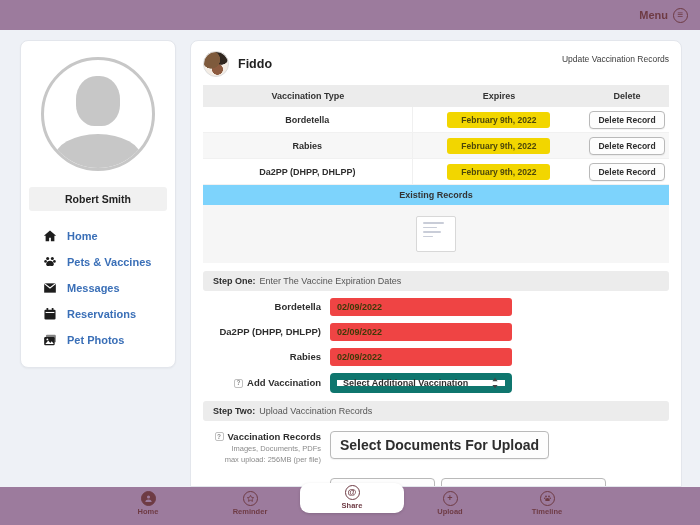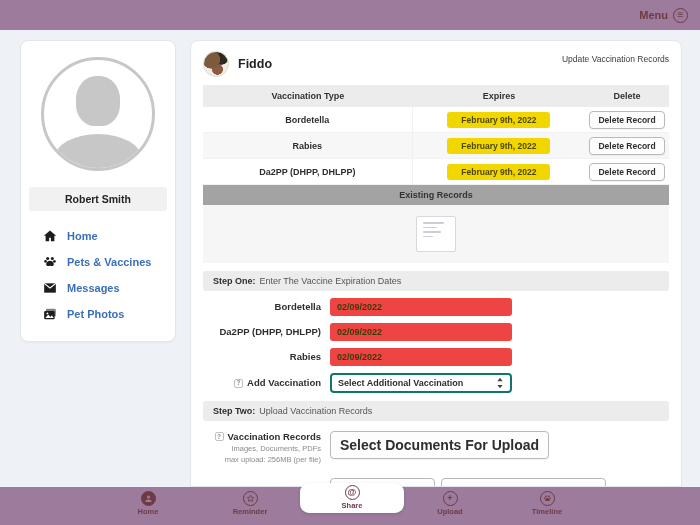--- a/index.html
+++ b/index.html
@@ -55,39 +55,39 @@
   .t-row.alt { background:#f7f7f7; }
   .t-cell-type { text-align:center; font-weight:700; color:#2e2e2e; border-right:1px solid #f0f0f0; height:100%;
     display:flex; align-items:center; justify-content:center; }
   .t-cell-exp { display:flex; justify-content:center; }
   .date-pill { background:#f2d600; color:#4d470a; font-weight:600; font-size:8.5px;
     padding:3px 14px; border-radius:3px; cursor:pointer; }
   .t-cell-del { display:flex; justify-content:center; }
   .btn { background:#fdfdfd; border:1px solid #b9b9b9; border-radius:4px; color:#2e2e2e;
     font-family:inherit; font-size:8.5px; font-weight:700; padding:3px 8px; cursor:pointer;
     box-shadow:0 1px 1px rgba(0,0,0,.05); white-space:nowrap; }
-  .er-band { background:#a3a3a3; height:20px; display:flex; align-items:center; justify-content:center;
+  .er-band { background:#7dd3fc; height:20px; display:flex; align-items:center; justify-content:center;
     font-size:9px; font-weight:700; color:#333; }
   .er-panel { background:#f6f6f6; height:58px; display:flex; align-items:center; justify-content:center; }
   .doc-thumb { width:40px; height:36px; background:#fff; border:1px solid #d8d8d8; border-radius:2px;
     padding:5px 6px; display:flex; flex-direction:column; gap:3px; cursor:pointer; }
   .doc-line { height:1.5px; background:#c9cdd8; border-radius:1px; }
   
   .step-band { background:#ececec; border-radius:3px; height:20px; margin-top:8px;
     display:flex; align-items:center; padding-left:10px; font-size:9px; color:#555; }
   .step-band b { color:#2e2e2e; margin-right:4px; }
   .form-row { display:flex; align-items:center; margin-top:7px; }
   .f-label { width:118px; text-align:right; font-size:9.5px; font-weight:600; color:#2e2e2e;
     margin-right:9px; flex:0 0 auto; line-height:1.2; }
   .f-input { width:182px; height:18px; background:#ef4444; border:none; border-radius:3px;
     font-family:inherit; font-size:9px; font-weight:600; color:#3e3a08; padding:0 7px; }
   .help-sq { display:inline-flex; width:9px; height:9px; border:1px solid #c0c0c0; border-radius:2px;
     align-items:center; justify-content:center; font-size:6.5px; color:#8a8a8a; font-weight:700;
     margin-right:4px; vertical-align:1px; cursor:pointer; }
-  .select-box { width:182px; height:20px; background:#fff; border:2px solid #0f766e; border-radius:4px;
+  .select-box { width:182px; height:20px; background:#fff; border:7px solid #0f766e; border-radius:4px;
     display:flex; align-items:center; justify-content:space-between; padding:0 6px; cursor:pointer; }
   .select-box .sel-text { font-size:9px; font-weight:700; color:#2e2e2e; }
   .stepper { width:8px; height:12px; color:#444; }
   .upload-block { display:flex; align-items:flex-start; margin-top:10px; }
   .upload-label-col { width:118px; margin-right:9px; text-align:right; flex:0 0 auto; }
   .up-title { font-size:9.5px; font-weight:600; color:#2e2e2e; }
   .up-hint { font-size:7.5px; color:#8b8b8b; margin-top:2px; }
   .action-row { display:flex; gap:6px; margin-top:14px; padding-left:127px; }
   .btn-lg { font-size:14px; padding:5px 9px; }
   
@@ -146,20 +146,31 @@
       <svg viewBox="0 0 24 24" fill="currentColor">
           <path d="M2 4h20v16H2z"></path>
           <path d="M2 4l10 8L22 4" fill="none" stroke="#fff" stroke-width="2"></path>
         </svg>
     </span>
     <span class="nv-label">Messages</span>
   </div>
   <div class="nav-item">
     <span class="nv-icon">
       <svg viewBox="0 0 24 24" fill="currentColor">
+          <rect x="2.5" y="4.5" width="19" height="17" rx="2"></rect>
+          <rect x="6" y="1.5" width="3" height="5" rx="1"></rect>
+          <rect x="15" y="1.5" width="3" height="5" rx="1"></rect>
+          <rect x="4.5" y="8.5" width="15" height="1.8" fill="#fff"></rect>
+        </svg>
+    </span>
+    <span class="nv-label">Reservations</span>
+  </div>
+  <div class="nav-item">
+    <span class="nv-icon">
+      <svg viewBox="0 0 24 24" fill="currentColor">
           <rect x="5" y="3" width="17" height="13" rx="2" opacity=".55"></rect>
           <rect x="2" y="7" width="18" height="14" rx="2"></rect>
           <path d="M4 19l5-6 3.5 4 2.5-3 3.5 5z" fill="#fff"></path>
           <circle cx="7.5" cy="11" r="1.6" fill="#fff"></circle>
         </svg>
     </span>
     <span class="nv-label">Pet Photos</span>
   </div>
 </div>
 

